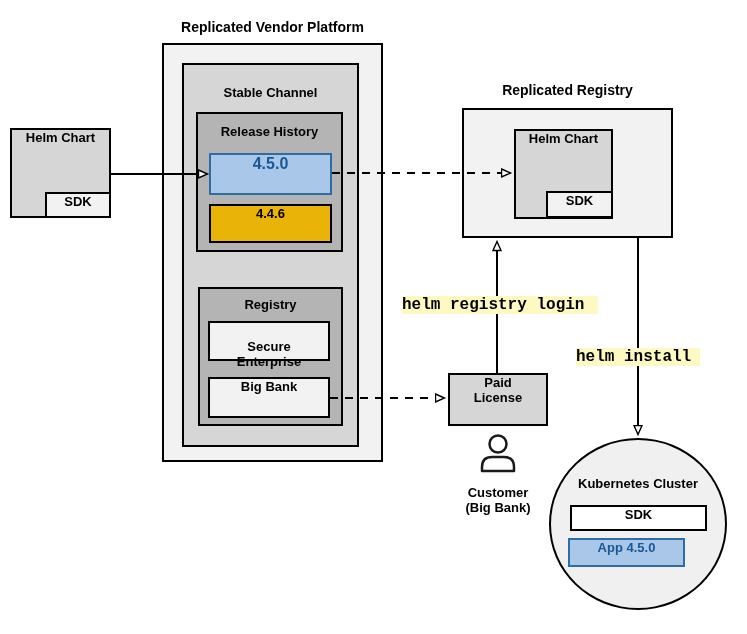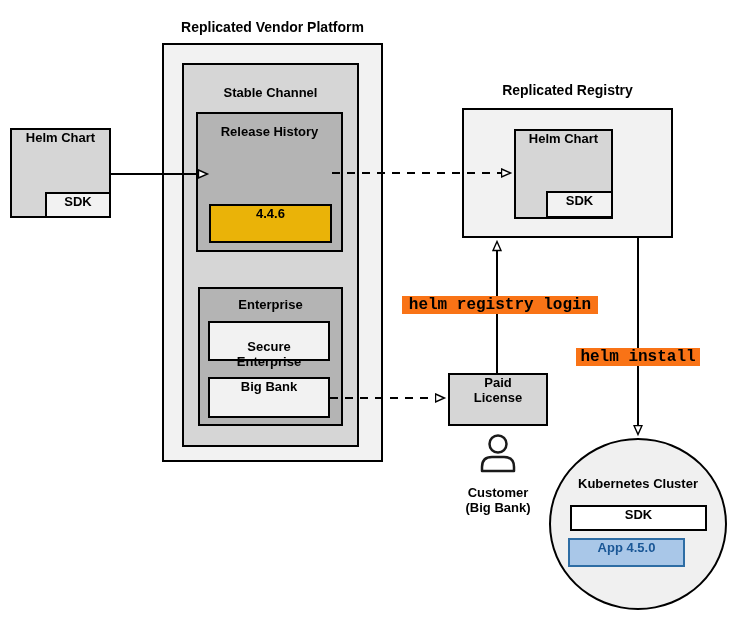--- a/index.html
+++ b/index.html
@@ -13,21 +13,21 @@
   .fill-lighter{background:#eab308;}
   .fill-mid{background:#D6D6D6;}
   .fill-dark{background:#B4B4B4;}
   .fill-white{background:#FFFFFF;}
   .fill-blue{background:#A9C7E8;border:2.5px solid #2E6DA4;color:#1A5796;}
   .center{display:flex;align-items:flex-start;justify-content:center;text-align:center;}
   .box-title{text-align:center;font-size:13px;line-height:15px;}
   .lbl{position:absolute;text-align:center;font-size:13px;line-height:15px;}
   .ext-title{font-size:14px;}
   .cmd{
-    position:absolute;z-index:3;background:#f97316;text-align:center;
+    position:absolute;z-index:3;background:#fef9c3;
     font-family:"Liberation Mono","DejaVu Sans Mono",monospace;
     font-weight:bold;font-size:16px;line-height:18px;white-space:nowrap;
   }
   .two-line{font-size:13px;line-height:15px;}
   svg.overlay{position:absolute;left:0;top:0;z-index:2;pointer-events:none;}
   .boxes{position:absolute;left:0;top:0;width:747px;height:634px;z-index:1;}
   .circle{border-radius:50%;border-width:2.5px;}
   .bw25{border-width:2.5px;}
 </style>
 </head>
@@ -40,26 +40,29 @@
     <div class="lbl ext-title" style="left:162px;top:20px;width:221px;">Replicated Vendor Platform</div>
     <div class="box fill-light" style="left:162px;top:43px;width:221px;height:419px;"></div>
 
     <div class="box fill-mid" style="left:182px;top:63px;width:177px;height:384px;">
       <div class="box-title" style="padding-top:20px;">Stable Channel</div>
     </div>
 
     <div class="box fill-dark" style="left:196px;top:112px;width:147px;height:140px;">
       <div class="box-title" style="padding-top:10px;">Release History</div>
     </div>
+    <div class="box fill-blue center" style="left:209px;top:153px;width:123px;height:42px;">
+      <span>4.5.0</span>
+    </div>
     <div class="box fill-lighter center" style="left:209px;top:204px;width:123px;height:39px;font-size:13px;">
       <span>4.4.6</span>
     </div>
 
     <div class="box fill-dark" style="left:198px;top:287px;width:145px;height:139px;">
-      <div class="box-title" style="padding-top:8px;">Enterprise</div>
+      <div class="box-title" style="padding-top:8px;">Registry</div>
     </div>
     <div class="box fill-light center two-line" style="left:208px;top:321px;width:122px;height:40px;padding:16px 18px;">
       <span>Secure Enterprise</span>
     </div>
     <div class="box fill-light center" style="left:208px;top:377px;width:122px;height:41px;font-size:13px;">
       <span>Big Bank</span>
     </div>
 
     <div class="box fill-mid center" style="left:10px;top:128px;width:101px;height:90px;font-size:13px;">
       <span style="margin-bottom:8px;">Helm Chart</span>

